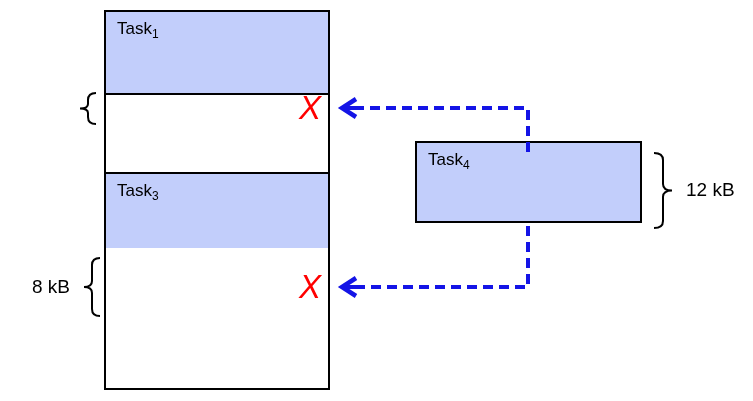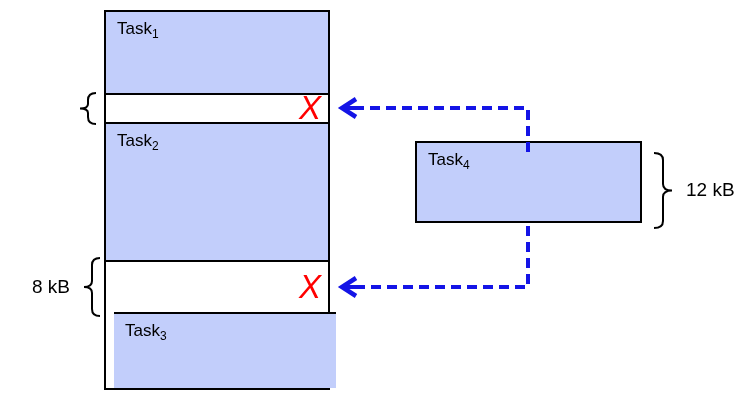--- a/index.html
+++ b/index.html
@@ -16,21 +16,21 @@
     position:absolute;left:104px;top:10px;width:226px;height:380px;
     border:2px solid #000;box-sizing:border-box;background:#fff;
   }
   .seg{box-sizing:border-box;width:100%;}
   .seg.block{background:#C2CEFB;}
   .seg.gap{background:#ffffff;}
   .seg-task1{height:83px;border-bottom:2px solid #000;}
   .seg-gap1{height:27px;}
   .seg-task2{height:140px;border-top:2px solid #000;border-bottom:2px solid #000;}
   .seg-gap2{height:50px;}
-  .seg-task3{height:76px;border-top:2px solid #000;margin-left:8px;}
+  .seg-task3{height:76px;border-top:2px solid #000;}
   .task-label{
     display:block;padding:7px 0 0 11px;
     font-size:17px;line-height:20px;color:#000;
   }
   .task-label sub{font-size:12px;vertical-align:-4px;line-height:0;}
   
   .size-label{
     position:absolute;font-size:19px;color:#000;white-space:nowrap;
   }
   .lbl-4kb{left:0;width:68px;top:95px;height:27px;line-height:27px;text-align:right;}
@@ -58,23 +58,20 @@
 </head>
 <body>
 
 <div class="stage">
 
   <div class="mem-column">
     <div class="seg block seg-task1">
       <span class="task-label"><span>Task</span><sub>1</sub></span>
     </div>
     <div class="seg gap seg-gap1"></div>
-    <div class="seg block seg-task2">
-      <span class="task-label"><span>Task</span><sub>2</sub></span>
-    </div>
     <div class="seg gap seg-gap2"></div>
     <div class="seg block seg-task3">
       <span class="task-label"><span>Task</span><sub>3</sub></span>
     </div>
   </div>
 
   <div class="size-label lbl-8kb">8 kB</div>
 
   <div class="xmark xmark-1">X</div>
   <div class="xmark xmark-2">X</div>

